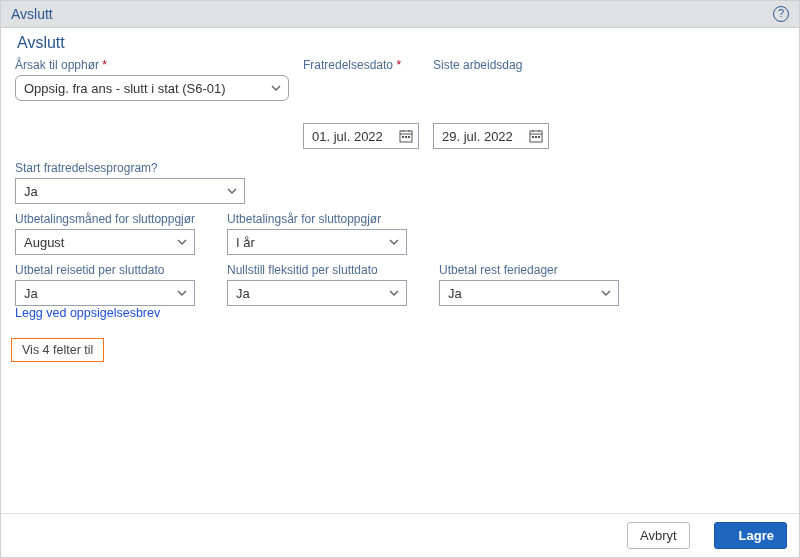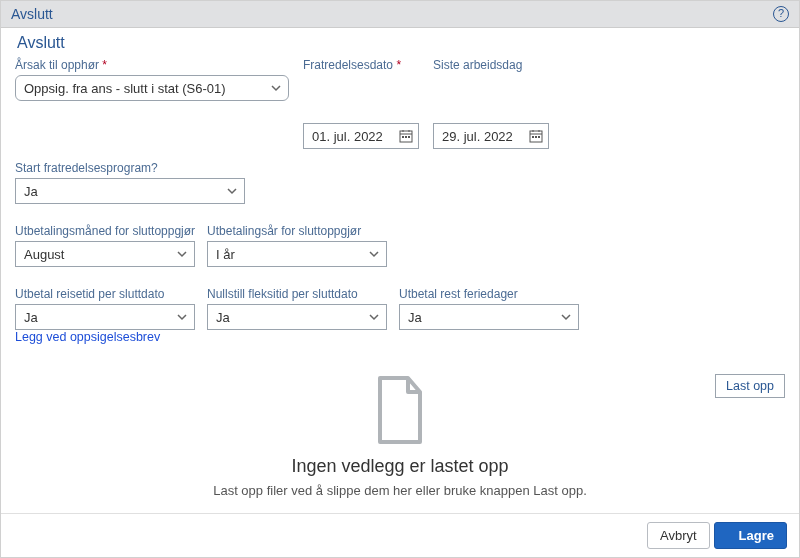--- a/index.html
+++ b/index.html
@@ -46,42 +46,42 @@
     border: 1px solid #9aa3ad; background: #fff;
     height: 26px; width: 116px; padding: 0 26px 0 8px;
     display: flex; align-items: center; position: relative;
     font-size: 13px; color: #333; cursor: text; margin-top: 48px;
   }
   .datefield .cal {
     position: absolute; right: 5px; top: 50%; transform: translateY(-50%);
     cursor: pointer;
   }
   .w-255 { width: 274px; border-radius: 6px; } .w-180 { width: 180px; }
-  .row2, .row3 { display: flex; gap: 12px; margin-top: 20px; }
+  .row2, .row3 { display: flex; gap: 32px; margin-top: 8px; }
   .attach-link { color: #1d4ed8; font-size: 12.5px; cursor: pointer; }
   .upload-wrap { position: relative; margin-top: 6px; }
   .upload-btn {
     position: absolute; right: 0; top: 0;
     border: 1px solid #9aa3ad; background: #fff; color: #2a5793;
     padding: 4px 10px; font-size: 12.5px; cursor: pointer;
   }
   .dropzone {
     margin-top: 30px; text-align: center; color: #555;
   }
   .doc-icon { margin: 8px auto 10px; width: 56px; height: 72px; }
   .dz-title { font-size: 18px; color: #333; margin-bottom: 6px; }
   .dz-sub { font-size: 13px; color: #555; }
   .more-btn {
     margin-top: 18px; margin-left: -4px;
     border: 1px solid #f97316; background: #fff; color: #444;
     padding: 4px 10px; font-size: 12.5px; cursor: pointer;
   }
   .footer {
     border-top: 1px solid #e0e0e0; background: #fff;
-    padding: 8px 12px; display: flex; justify-content: flex-end; gap: 4px;
+    padding: 8px 12px; display: flex; justify-content: flex-end; gap: 24px;
   }
   .btn {
     padding: 5px 12px; font-size: 13px; cursor: pointer; border-radius: 3px;
   }
   .btn-secondary { background: #fff; border: 1px solid #b8bcc2; color: #333; }
   .btn-primary { background: #1f66c1; border: 1px solid #1a56a5; color: #fff; font-weight: bold; padding-left: 24px; }
   svg { display: block; }
 </style>
 </head>
 <body>
@@ -222,33 +222,20 @@
               <svg width="12" height="12" viewBox="0 0 12 12">
                 <path d="M2 4l4 4 4-4" fill="none" stroke="#666" stroke-width="1.5"></path>
               </svg>
             </span>
         </div>
       </div>
     </div>
 
     <div class="attach-link">Legg ved oppsigelsesbrev</div>
 
-    <div class="upload-wrap">
-      <button class="upload-btn">Last opp</button>
-      <div class="dropzone">
-        <div class="doc-icon">
-          <svg width="56" height="72" viewBox="0 0 56 72">
-            <path d="M8 4 h28 l12 14 v50 h-40 z" fill="none" stroke="#b0b4b8" stroke-width="4" stroke-linejoin="round"></path>
-            <path d="M36 4 v14 h12" fill="none" stroke="#b0b4b8" stroke-width="4" stroke-linejoin="round"></path>
-          </svg>
-        </div>
-        <div class="dz-title">Ingen vedlegg er lastet opp</div>
-        <div class="dz-sub">Last opp filer ved å slippe dem her eller bruke knappen Last opp.</div>
-      </div>
-    </div>
 
     <button class="more-btn">Vis 4 felter til</button>
   </div>
 
   <div class="footer">
     <button class="btn btn-secondary">Avbryt</button>
     <button class="btn btn-primary">Lagre</button>
   </div>
 </div>
 

